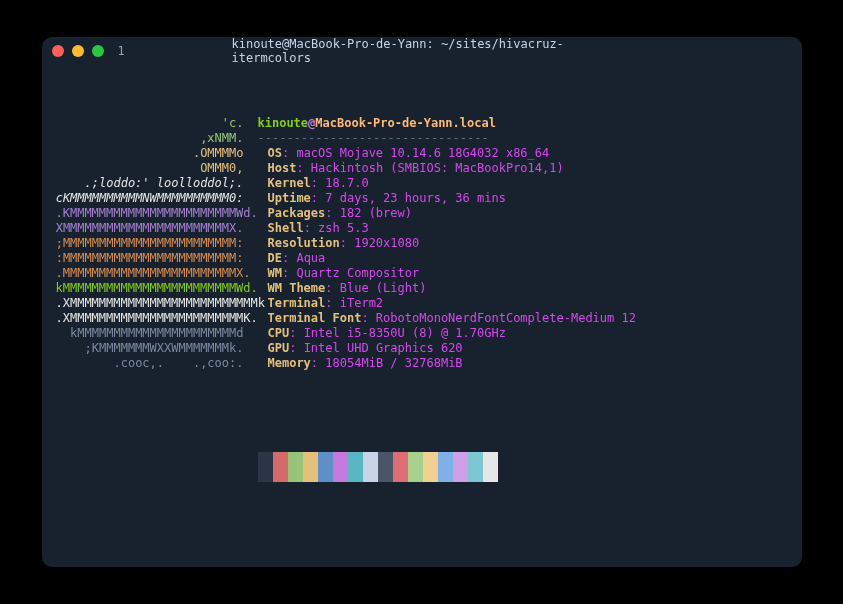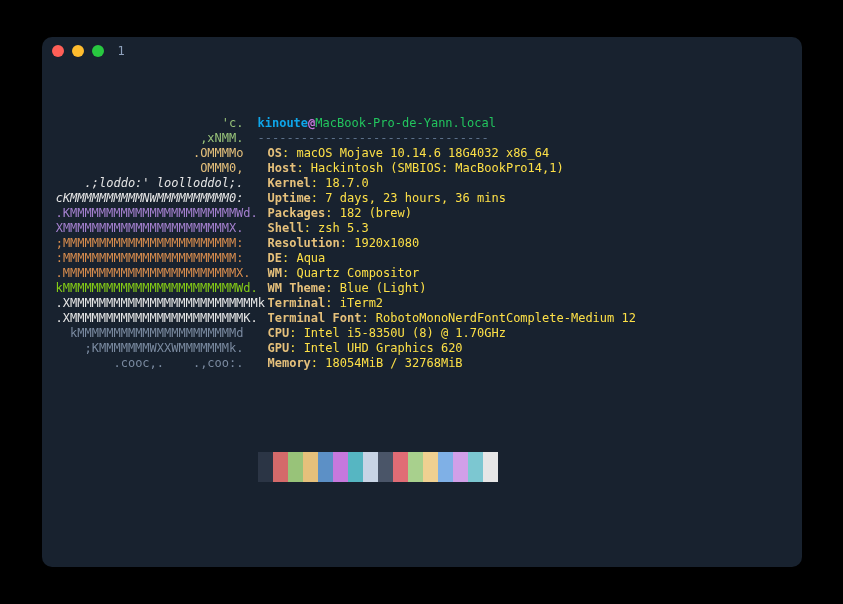--- a/index.html
+++ b/index.html
@@ -60,41 +60,42 @@
   .c-green   { color: #98c379; }
   .c-yellow  { color: #e5c07b; }
   .c-orange  { color: #d88d4e; margin-top: 7px; }
   .c-purple  { color: #a480cf; }
   .c-dblue   { color: #e5e5e5; font-style: italic; }
   .c-gray    { color: #7a8aa0; }
   .c-white   { color: #e6e6e6; }
   .c-dyellow { color: #84cc16; }
 
   .lbl { color: #e5c07b; font-weight: bold; padding-left: 10px; }
-  .val { color: #fde047; }
-  .user { color: #0ea5e9; font-weight: bold; }
+  .val { color: #d946ef; }
+  .user { color: #84cc16; font-weight: bold; }
   .at   { color: #c678dd; font-weight: bold; }
-  .host { color: #22c55e; font-weight: normal; }
+  .host { color: #fdba74; font-weight: bold; }
   .dashes { color: #5c7089; }
 
   .swatches { display: flex; margin-top: 6px; }
   .sw { width: 15px; height: 30px; }
 </style>
 </head>
 <body>
 
 <div class="window">
 
   <div class="titlebar">
     <div class="traffic">
       <div class="dot red"></div>
       <div class="dot yellow"></div>
       <div class="dot green"></div>
     </div>
     <div class="tabnum">1</div>
+    <div class="title">kinoute@MacBook-Pro-de-Yann: ~/sites/hivacruz-itermcolors</div>
   </div>
 
   <div class="term">
 
     <div id="neofetch-rows"><div class="row"><div class="art"><span class="c-green">'c.</span></div><div class="info"><span class="user">kinoute</span><span class="at">@</span><span class="host">MacBook-Pro-de-Yann.local</span></div></div><div class="row"><div class="art"><span class="c-green">,xNMM.</span></div><div class="info"><span class="dashes">--------------------------------</span></div></div><div class="row"><div class="art"><span class="c-yellow">.OMMMMo</span></div><div class="info"><span class="lbl">OS</span><span class="val">: macOS Mojave 10.14.6 18G4032 x86_64</span></div></div><div class="row"><div class="art"><span class="c-yellow">OMMM0,</span></div><div class="info"><span class="lbl">Host</span><span class="val">: Hackintosh (SMBIOS: MacBookPro14,1)</span></div></div><div class="row"><div class="art"><span class="c-dblue">.;loddo:' loolloddol;.</span></div><div class="info"><span class="lbl">Kernel</span><span class="val">: 18.7.0</span></div></div><div class="row"><div class="art"><span class="c-dblue">cKMMMMMMMMMMNWMMMMMMMMMM0:</span></div><div class="info"><span class="lbl">Uptime</span><span class="val">: 7 days, 23 hours, 36 mins</span></div></div><div class="row"><div class="art"><span class="c-purple">.KMMMMMMMMMMMMMMMMMMMMMMMWd.</span></div><div class="info"><span class="lbl">Packages</span><span class="val">: 182 (brew)</span></div></div><div class="row"><div class="art"><span class="c-purple">XMMMMMMMMMMMMMMMMMMMMMMMX.</span></div><div class="info"><span class="lbl">Shell</span><span class="val">: zsh 5.3</span></div></div><div class="row"><div class="art"><span class="c-orange">;MMMMMMMMMMMMMMMMMMMMMMMM:</span></div><div class="info"><span class="lbl">Resolution</span><span class="val">: 1920x1080</span></div></div><div class="row"><div class="art"><span class="c-orange">:MMMMMMMMMMMMMMMMMMMMMMMM:</span></div><div class="info"><span class="lbl">DE</span><span class="val">: Aqua</span></div></div><div class="row"><div class="art"><span class="c-orange">.MMMMMMMMMMMMMMMMMMMMMMMMX.</span></div><div class="info"><span class="lbl">WM</span><span class="val">: Quartz Compositor</span></div></div><div class="row"><div class="art"><span class="c-dyellow">kMMMMMMMMMMMMMMMMMMMMMMMMWd.</span></div><div class="info"><span class="lbl">WM Theme</span><span class="val">: Blue (Light)</span></div></div><div class="row"><div class="art"><span class="c-white">.XMMMMMMMMMMMMMMMMMMMMMMMMMMk</span></div><div class="info"><span class="lbl">Terminal</span><span class="val">: iTerm2</span></div></div><div class="row"><div class="art"><span class="c-white">.XMMMMMMMMMMMMMMMMMMMMMMMMK.</span></div><div class="info"><span class="lbl">Terminal Font</span><span class="val">: RobotoMonoNerdFontComplete-Medium 12</span></div></div><div class="row"><div class="art"><span class="c-gray">kMMMMMMMMMMMMMMMMMMMMMMd</span></div><div class="info"><span class="lbl">CPU</span><span class="val">: Intel i5-8350U (8) @ 1.70GHz</span></div></div><div class="row"><div class="art"><span class="c-gray">;KMMMMMMMWXXWMMMMMMMk.</span></div><div class="info"><span class="lbl">GPU</span><span class="val">: Intel UHD Graphics 620</span></div></div><div class="row"><div class="art"><span class="c-gray">.cooc,.    .,coo:.</span></div><div class="info"><span class="lbl">Memory</span><span class="val">: 18054MiB / 32768MiB</span></div></div></div>
 
     <div class="row">
       <div class="art"></div>
       <div class="info">
         <div class="swatches" id="swatches"><div class="sw" style="background: rgb(43, 53, 69);"></div><div class="sw" style="background: rgb(212, 106, 106);"></div><div class="sw" style="background: rgb(152, 195, 121);"></div><div class="sw" style="background: rgb(229, 192, 123);"></div><div class="sw" style="background: rgb(92, 144, 198);"></div><div class="sw" style="background: rgb(198, 120, 221);"></div><div class="sw" style="background: rgb(86, 182, 194);"></div><div class="sw" style="background: rgb(200, 212, 229);"></div><div class="sw" style="background: rgb(74, 85, 104);"></div><div class="sw" style="background: rgb(224, 108, 117);"></div><div class="sw" style="background: rgb(168, 208, 141);"></div><div class="sw" style="background: rgb(239, 208, 145);"></div><div class="sw" style="background: rgb(127, 176, 230);"></div><div class="sw" style="background: rgb(209, 159, 232);"></div><div class="sw" style="background: rgb(124, 199, 209);"></div><div class="sw" style="background: rgb(230, 230, 230);"></div></div>

